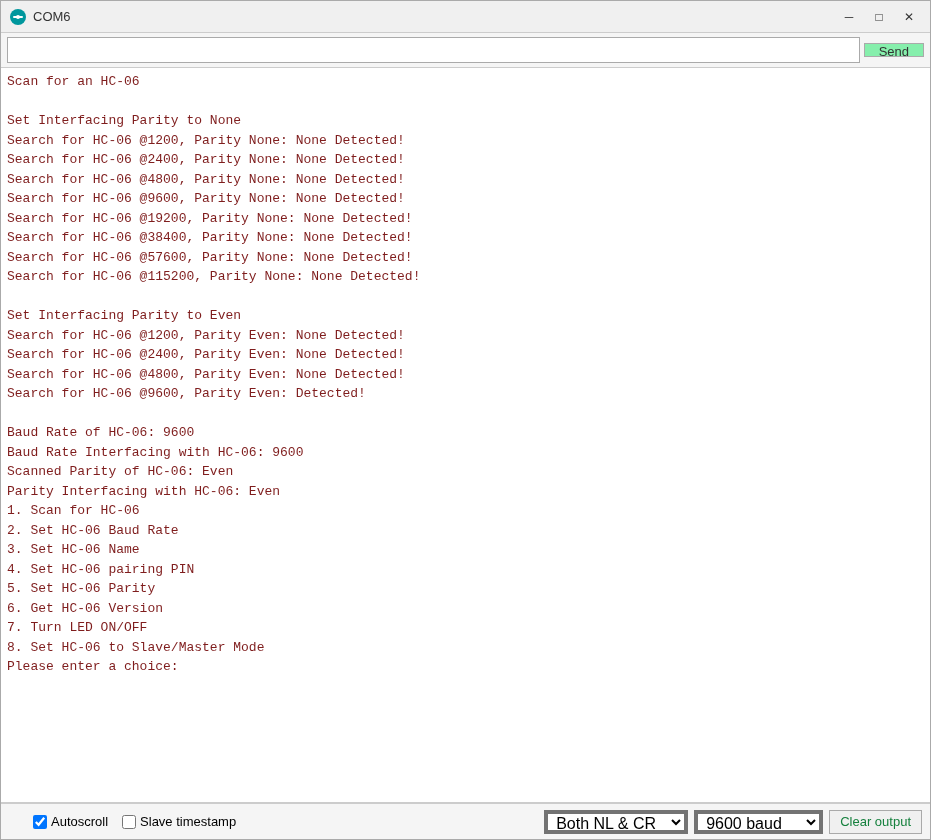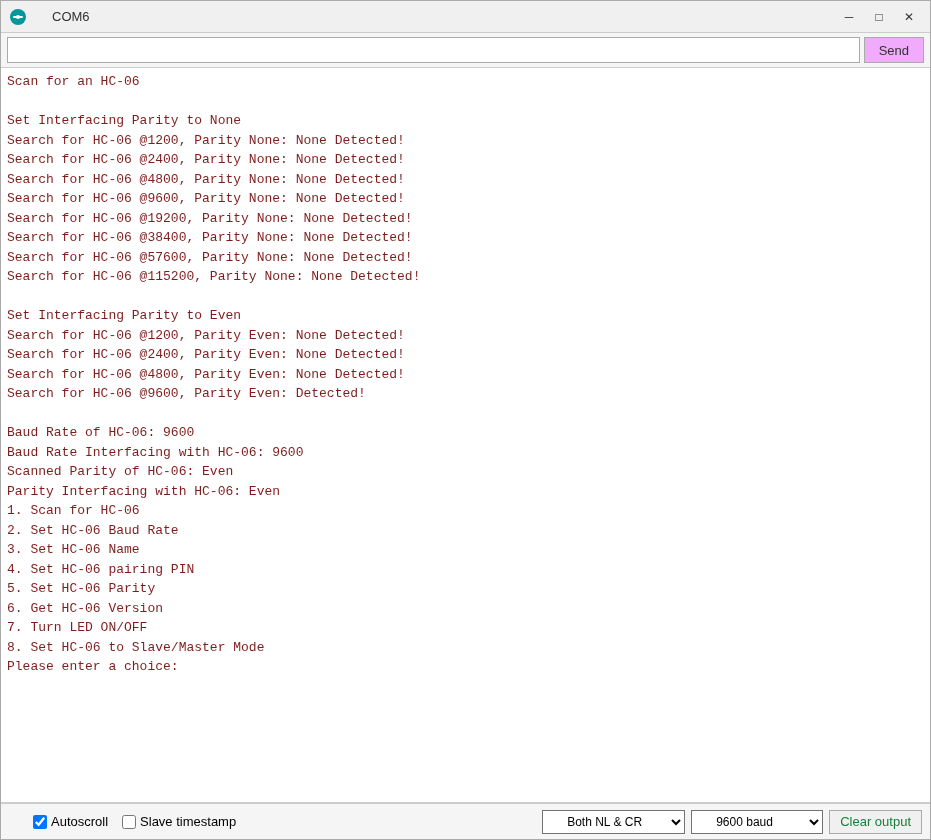--- a/index.html
+++ b/index.html
@@ -41,21 +41,20 @@
       margin-right: 6px;
       display: flex;
       align-items: center;
       justify-content: center;
     }
 
     .title-bar-title {
       flex: 1;
       font-size: 13px;
       color: #333;
-      margin-left: 19px;
     }
 
     .title-bar-controls {
       display: flex;
       gap: 4px;
     }
 
     .title-bar-btn {
       width: 26px;
       height: 20px;
@@ -82,24 +81,24 @@
     .serial-input {
       flex: 1;
       height: 26px;
       border: 1px solid #aaa;
       padding: 2px 6px;
       font-size: 13px;
       background: white;
     }
 
     .send-btn {
-      height: 26px;
+      height: 14px;
       padding: 0 14px;
       border: 1px solid #aaa;
-      background: #f0abfc;
+      background: #86efac;
       cursor: pointer;
       font-size: 13px;
       color: #333;
     }
 
     .output-area {
       flex: 1;
       background: white;
       overflow-y: scroll;
       font-family: 'Courier New', Courier, monospace;
@@ -152,24 +151,24 @@
     }
 
     .status-bar-right {
       display: flex;
       align-items: center;
       gap: 6px;
     }
 
     .status-select {
       height: 24px;
-      border: 1px solid #737373;
+      border: 4px solid #737373;
       background: white;
-      font-size: 12px;
-      padding: 0 20px;
+      font-size: 16px;
+      padding: 0 4px;
       cursor: pointer;
     }
 
     .clear-btn {
       height: 24px;
       padding: 0 10px;
       border: 1px solid #aaa;
       background: #f0f0f0;
       cursor: pointer;
       font-size: 13px;

